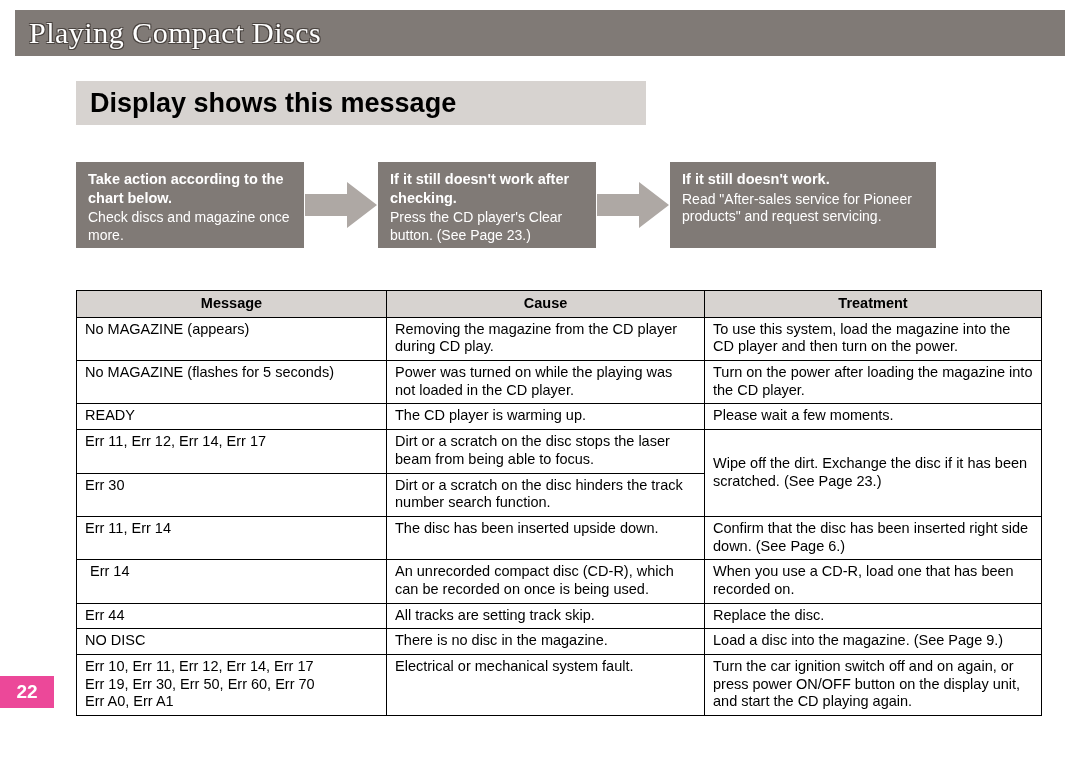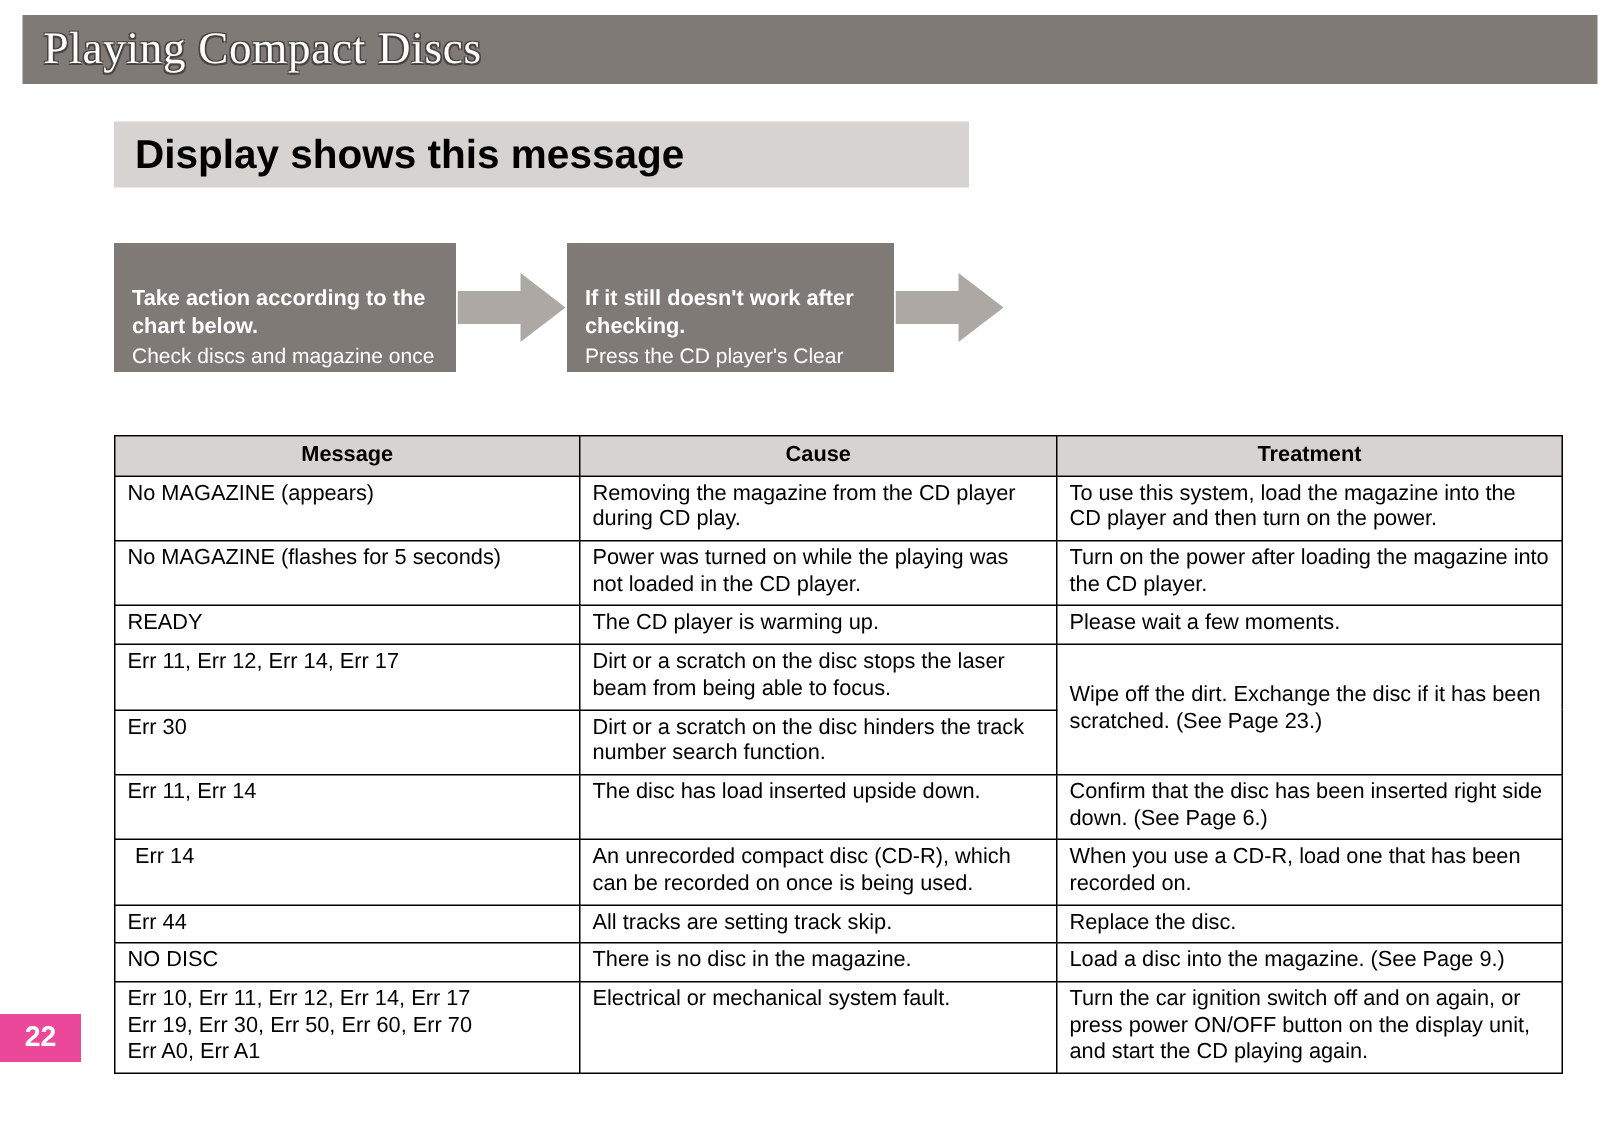--- a/index.html
+++ b/index.html
@@ -27,21 +27,21 @@
     position: absolute; left: 76px; top: 162px; right: 38px; height: 86px;
     display: flex; align-items: stretch; gap: 0;
   }
   .step-box {
     background: #807a76; padding: 8px 12px 10px 12px; color: #fff;
     font-size: 14px; line-height: 1.28; flex: 0 0 auto;
   }
   .sb1 { width: 228px; }
   .sb2 { width: 218px; }
   .sb3 { width: 266px; }
-  .step-head { font-weight: 700; font-size: 14.5px; margin-bottom: 2px; margin-top: 20px; }
+  .step-head { font-weight: 700; font-size: 14.5px; margin-bottom: 2px; }
   .step-body { font-weight: 400; font-size: 14px; }
 
   .arrow {
     flex: 0 0 auto; width: 74px; display: flex; align-items: center; justify-content: center;
   }
   .arrow svg { width: 72px; height: 46px; }
 
   .tbl {
     position: absolute; left: 76px; top: 290px; right: 38px;
     border-collapse: collapse; width: calc(1080px - 76px - 38px);
@@ -88,20 +88,24 @@
     </div>
     <div class="step-box sb2">
       <div class="step-head">If it still doesn't work after checking.</div>
       <div class="step-body">Press the CD player's Clear button. (See Page 23.)</div>
     </div>
     <div class="arrow">
       <svg viewBox="0 0 72 46">
           <polygon points="0,12 42,12 42,0 72,23 42,46 42,34 0,34" fill="#aea8a4"></polygon>
         </svg>
     </div>
+    <div class="step-box sb3">
+      <div class="step-head">If it still doesn't work.</div>
+      <div class="step-body">Read "After-sales service for Pioneer products" and request servicing.</div>
+    </div>
   </div>
 
   <table class="tbl">
     <colgroup>
       <col class="col-msg">
         <col class="col-cause">
         <col class="col-treat">
     </colgroup>
     <thead>
       <tr>
@@ -130,21 +134,21 @@
           <td style="white-space: pre-line;">Err 11, Err 12, Err 14, Err 17</td>
           <td>Dirt or a scratch on the disc stops the laser beam from being able to focus.</td>
           <td rowspan="2" style="vertical-align: middle;">Wipe off the dirt. Exchange the disc if it has been scratched. (See Page 23.)</td>
         </tr>
         <tr>
           <td style="white-space: pre-line;">Err 30</td>
           <td>Dirt or a scratch on the disc hinders the track number search function.</td>
         </tr>
         <tr>
           <td style="white-space: pre-line;">Err 11, Err 14</td>
-          <td>The disc has load inserted upside down.</td>
+          <td>The disc has been inserted upside down.</td>
           <td>Confirm that the disc has been inserted right side down. (See Page 6.)</td>
         </tr>
         <tr>
           <td style="white-space: pre-line; padding-left: 13px;">Err 14</td>
           <td>An unrecorded compact disc (CD-R), which can be recorded on once is being used.</td>
           <td>When you use a CD-R, load one that has been recorded on.</td>
         </tr>
         <tr>
           <td style="white-space: pre-line;">Err 44</td>
           <td>All tracks are setting track skip.</td>

